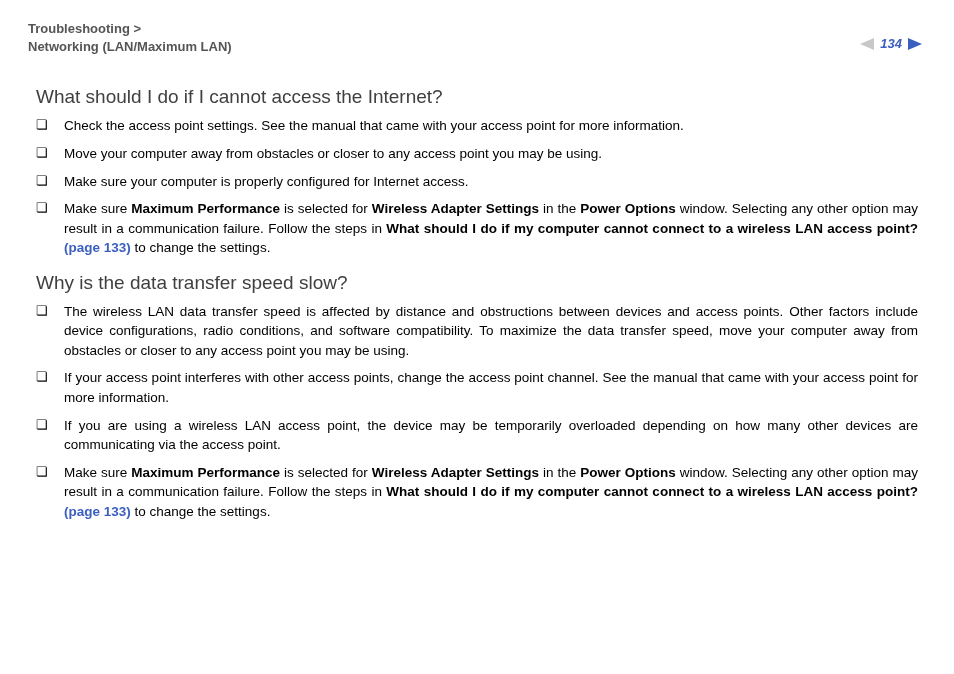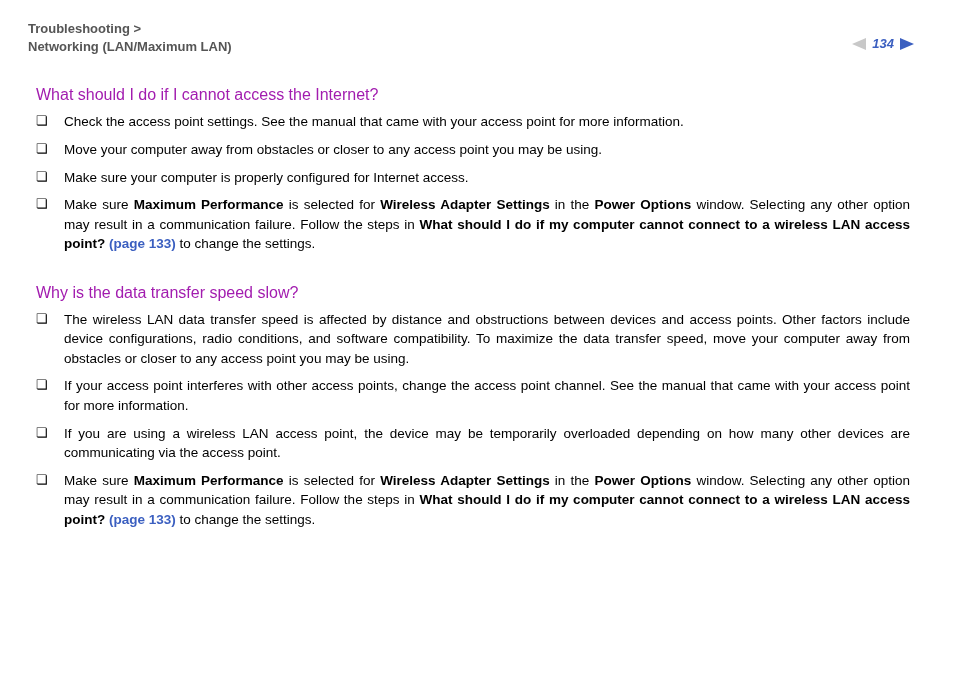--- a/index.html
+++ b/index.html
@@ -9,21 +9,21 @@
     height: 674px;
     background: #ffffff;
     font-family: Arial, Helvetica, sans-serif;
     color: #000;
   }
   .page {
     position: relative;
     width: 100%;
     height: 100%;
     box-sizing: border-box;
-    padding: 20px 40px 0 28px;
+    padding: 20px 32px 0 28px;
   }
   .header {
     display: flex;
     justify-content: space-between;
     align-items: flex-start;
     margin-bottom: 30px;
   }
   .breadcrumb {
     font-size: 13px;
     font-weight: bold;
@@ -53,24 +53,24 @@
     width: 0; height: 0;
     border-top: 6px solid transparent;
     border-bottom: 6px solid transparent;
     border-left: 14px solid #3b5fc0;
   }
   .content {
     padding-left: 8px;
     padding-right: 4px;
   }
   h2.section-title {
-    font-size: 16px;
+    font-size: 19px;
     font-weight: normal;
-    color: #a21caf;
-    margin: 30px 0 8px 0;
+    color: #404040;
+    margin: 14px 0 8px 0;
   }
   ul.checklist {
     list-style: none;
     margin: 0 0 10px 0;
     padding: 0;
   }
   ul.checklist > li {
     position: relative;
     padding-left: 28px;
     font-size: 13.5px;

